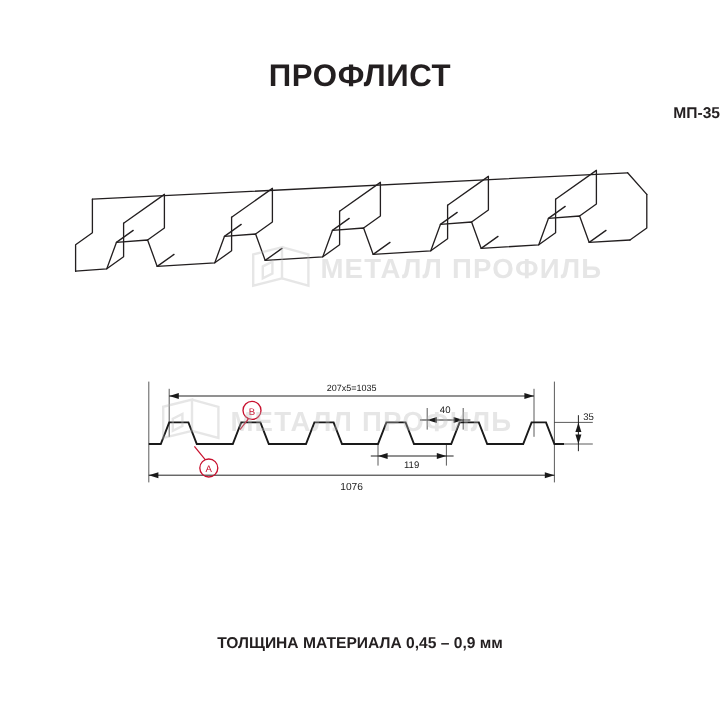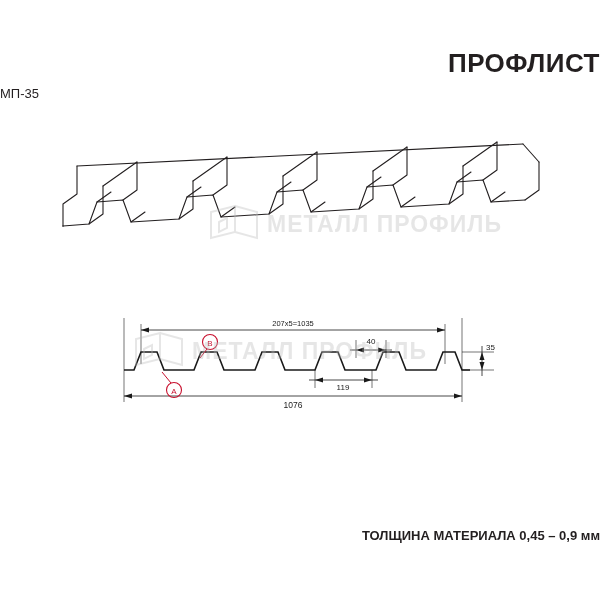--- a/index.html
+++ b/index.html
@@ -18,42 +18,42 @@
   .page {
     position: relative;
     width: 600px;
     height: 600px;
   }
   .title {
     position: absolute;
     top: 48px;
     left: 0;
     width: 600px;
-    text-align: right;
+    text-align: center;
     font-size: 26px;
     font-weight: bold;
     letter-spacing: 0.5px;
     color: #231f20;
   }
   .subtitle {
     position: absolute;
     top: 86px;
     left: 0;
     width: 600px;
-    text-align: left;
+    text-align: right;
     font-size: 13px;
-    font-weight: normal;
+    font-weight: bold;
     color: #231f20;
   }
   .footer {
     position: absolute;
     top: 528px;
     left: 0;
     width: 600px;
-    text-align: right;
+    text-align: center;
     font-size: 13px;
     font-weight: bold;
     color: #231f20;
   }
   .iso-wrap {
     position: absolute;
     left: 55px;
     top: 130px;
     width: 490px;
     height: 140px;

